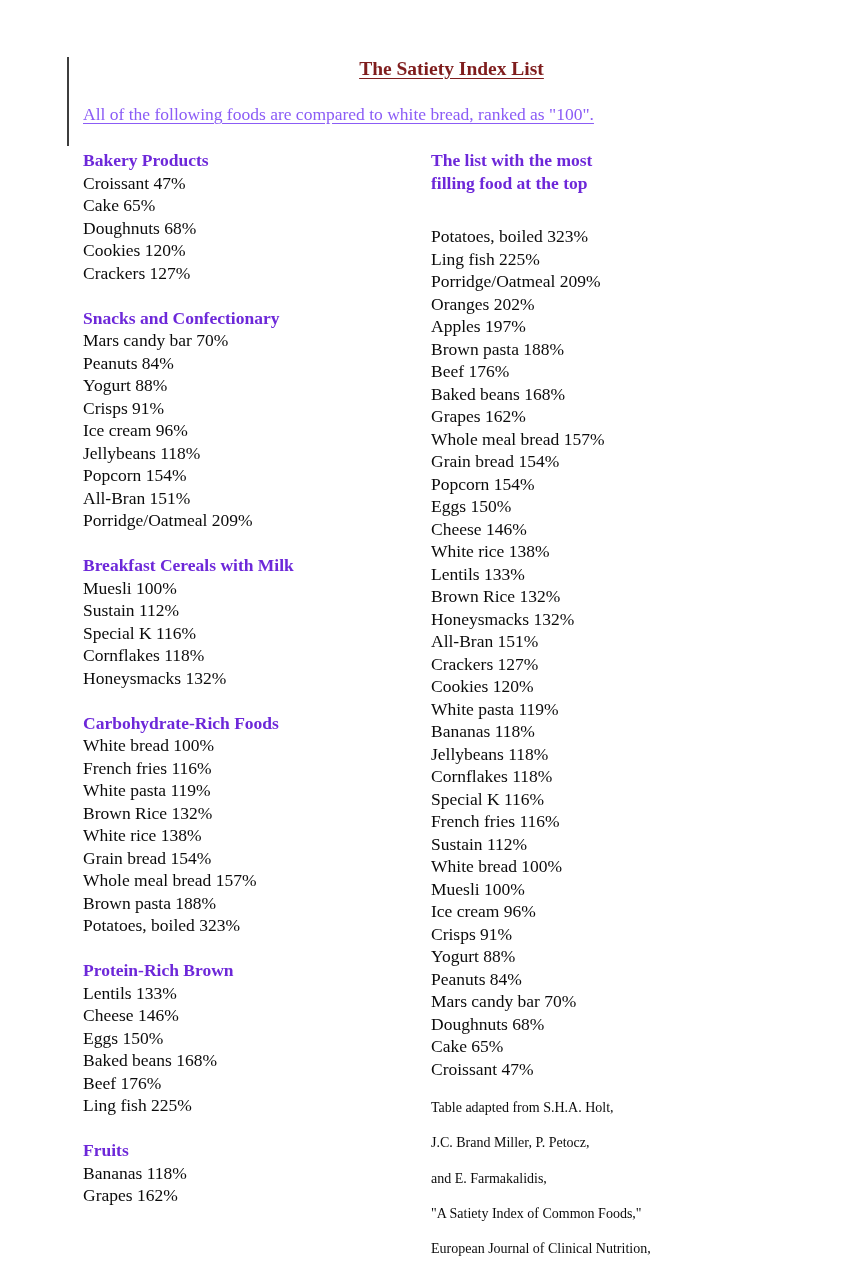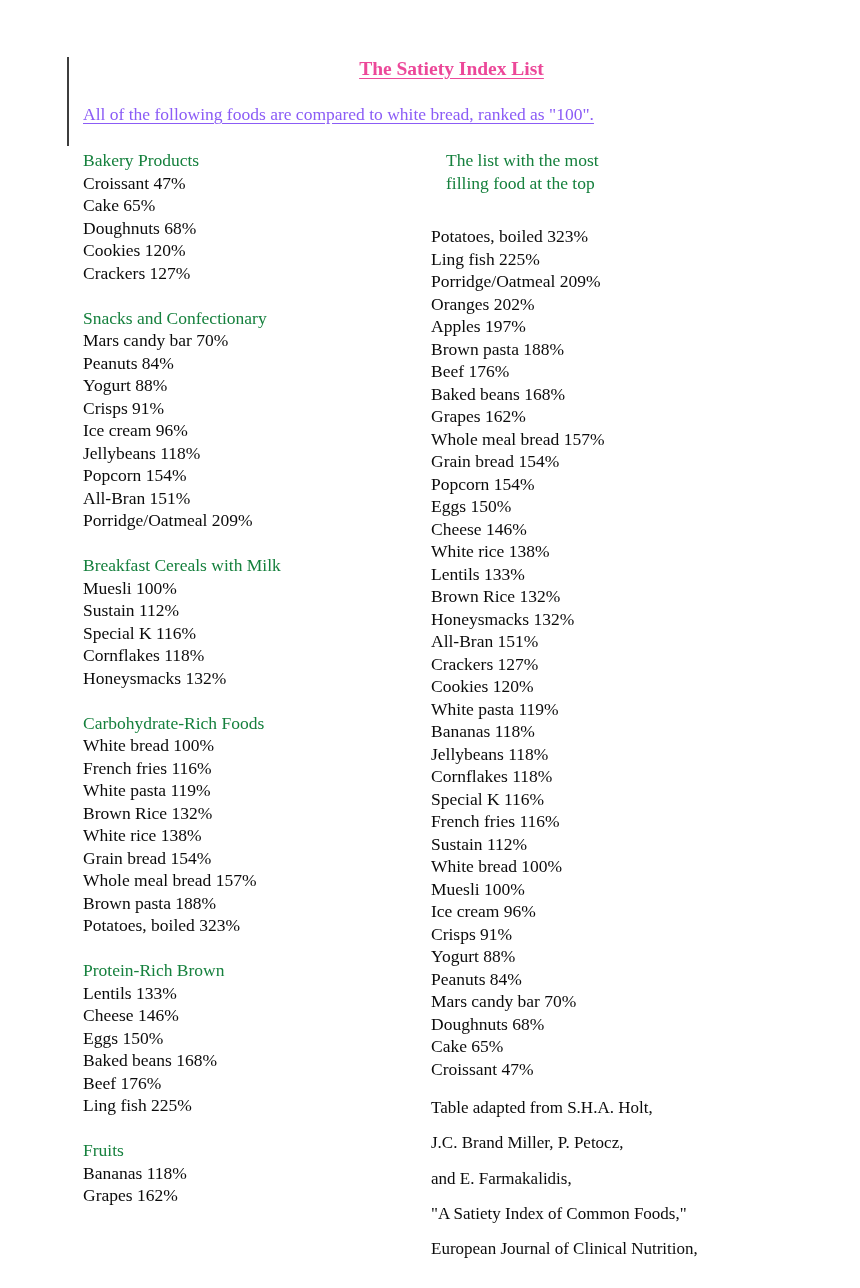--- a/index.html
+++ b/index.html
@@ -15,49 +15,49 @@
 
   .revision-bar {
     position: absolute; left: 67px; top: 57px;
     width: 2px; height: 89px; background: #3d3d3d;
   }
 
   .header { position: absolute; left: 83px; top: 57px; width: 737px; text-align: center; }
   .doc-title {
     display: inline-block;
     font-size: 19.5px; font-weight: bold; line-height: 23px;
-    color: #ec4899; text-decoration: underline;
+    color: #7f1d1d; text-decoration: underline;
     text-underline-offset: 3px;
   }
   .doc-subtitle {
     margin-top: 23px; text-align: left;
     font-size: 17.5px; line-height: 23px;
     color: #8b5cf6; text-decoration: underline;
     text-underline-offset: 3px;
   }
 
   .col-left  { position: absolute; left: 83px;  top: 149px; width: 330px; }
   .col-right { position: absolute; left: 431px; top: 149px; width: 330px; }
 
   .blue-heading {
-    font-size: 17.5px; font-weight: normal; line-height: 22.5px;
-    color: #15803d;
+    font-size: 17.5px; font-weight: bold; line-height: 22.5px;
+    color: #6d28d9;
     font-family: "Liberation Serif", "DejaVu Serif", serif;
   }
-  .right-heading { width: 195px; margin-bottom: 31px; margin-left: 15px; }
+  .right-heading { width: 195px; margin-bottom: 31px; }
 
   .food-section { margin-bottom: 22.5px; }
   .food-item {
     font-size: 17.5px; line-height: 22.5px; color: #0b0b0b;
     white-space: nowrap;
   }
 
   .citation { margin-top: 17px; }
   .cite-line {
-    font-size: 17px; line-height: 14.3px; color: #0b0b0b;
+    font-size: 14px; line-height: 14.3px; color: #0b0b0b;
     white-space: nowrap;
     margin-top: 21px;
   }
 </style>
 </head>
 <body>
 
 <div class="doc">
 
   <div class="revision-bar"></div>

